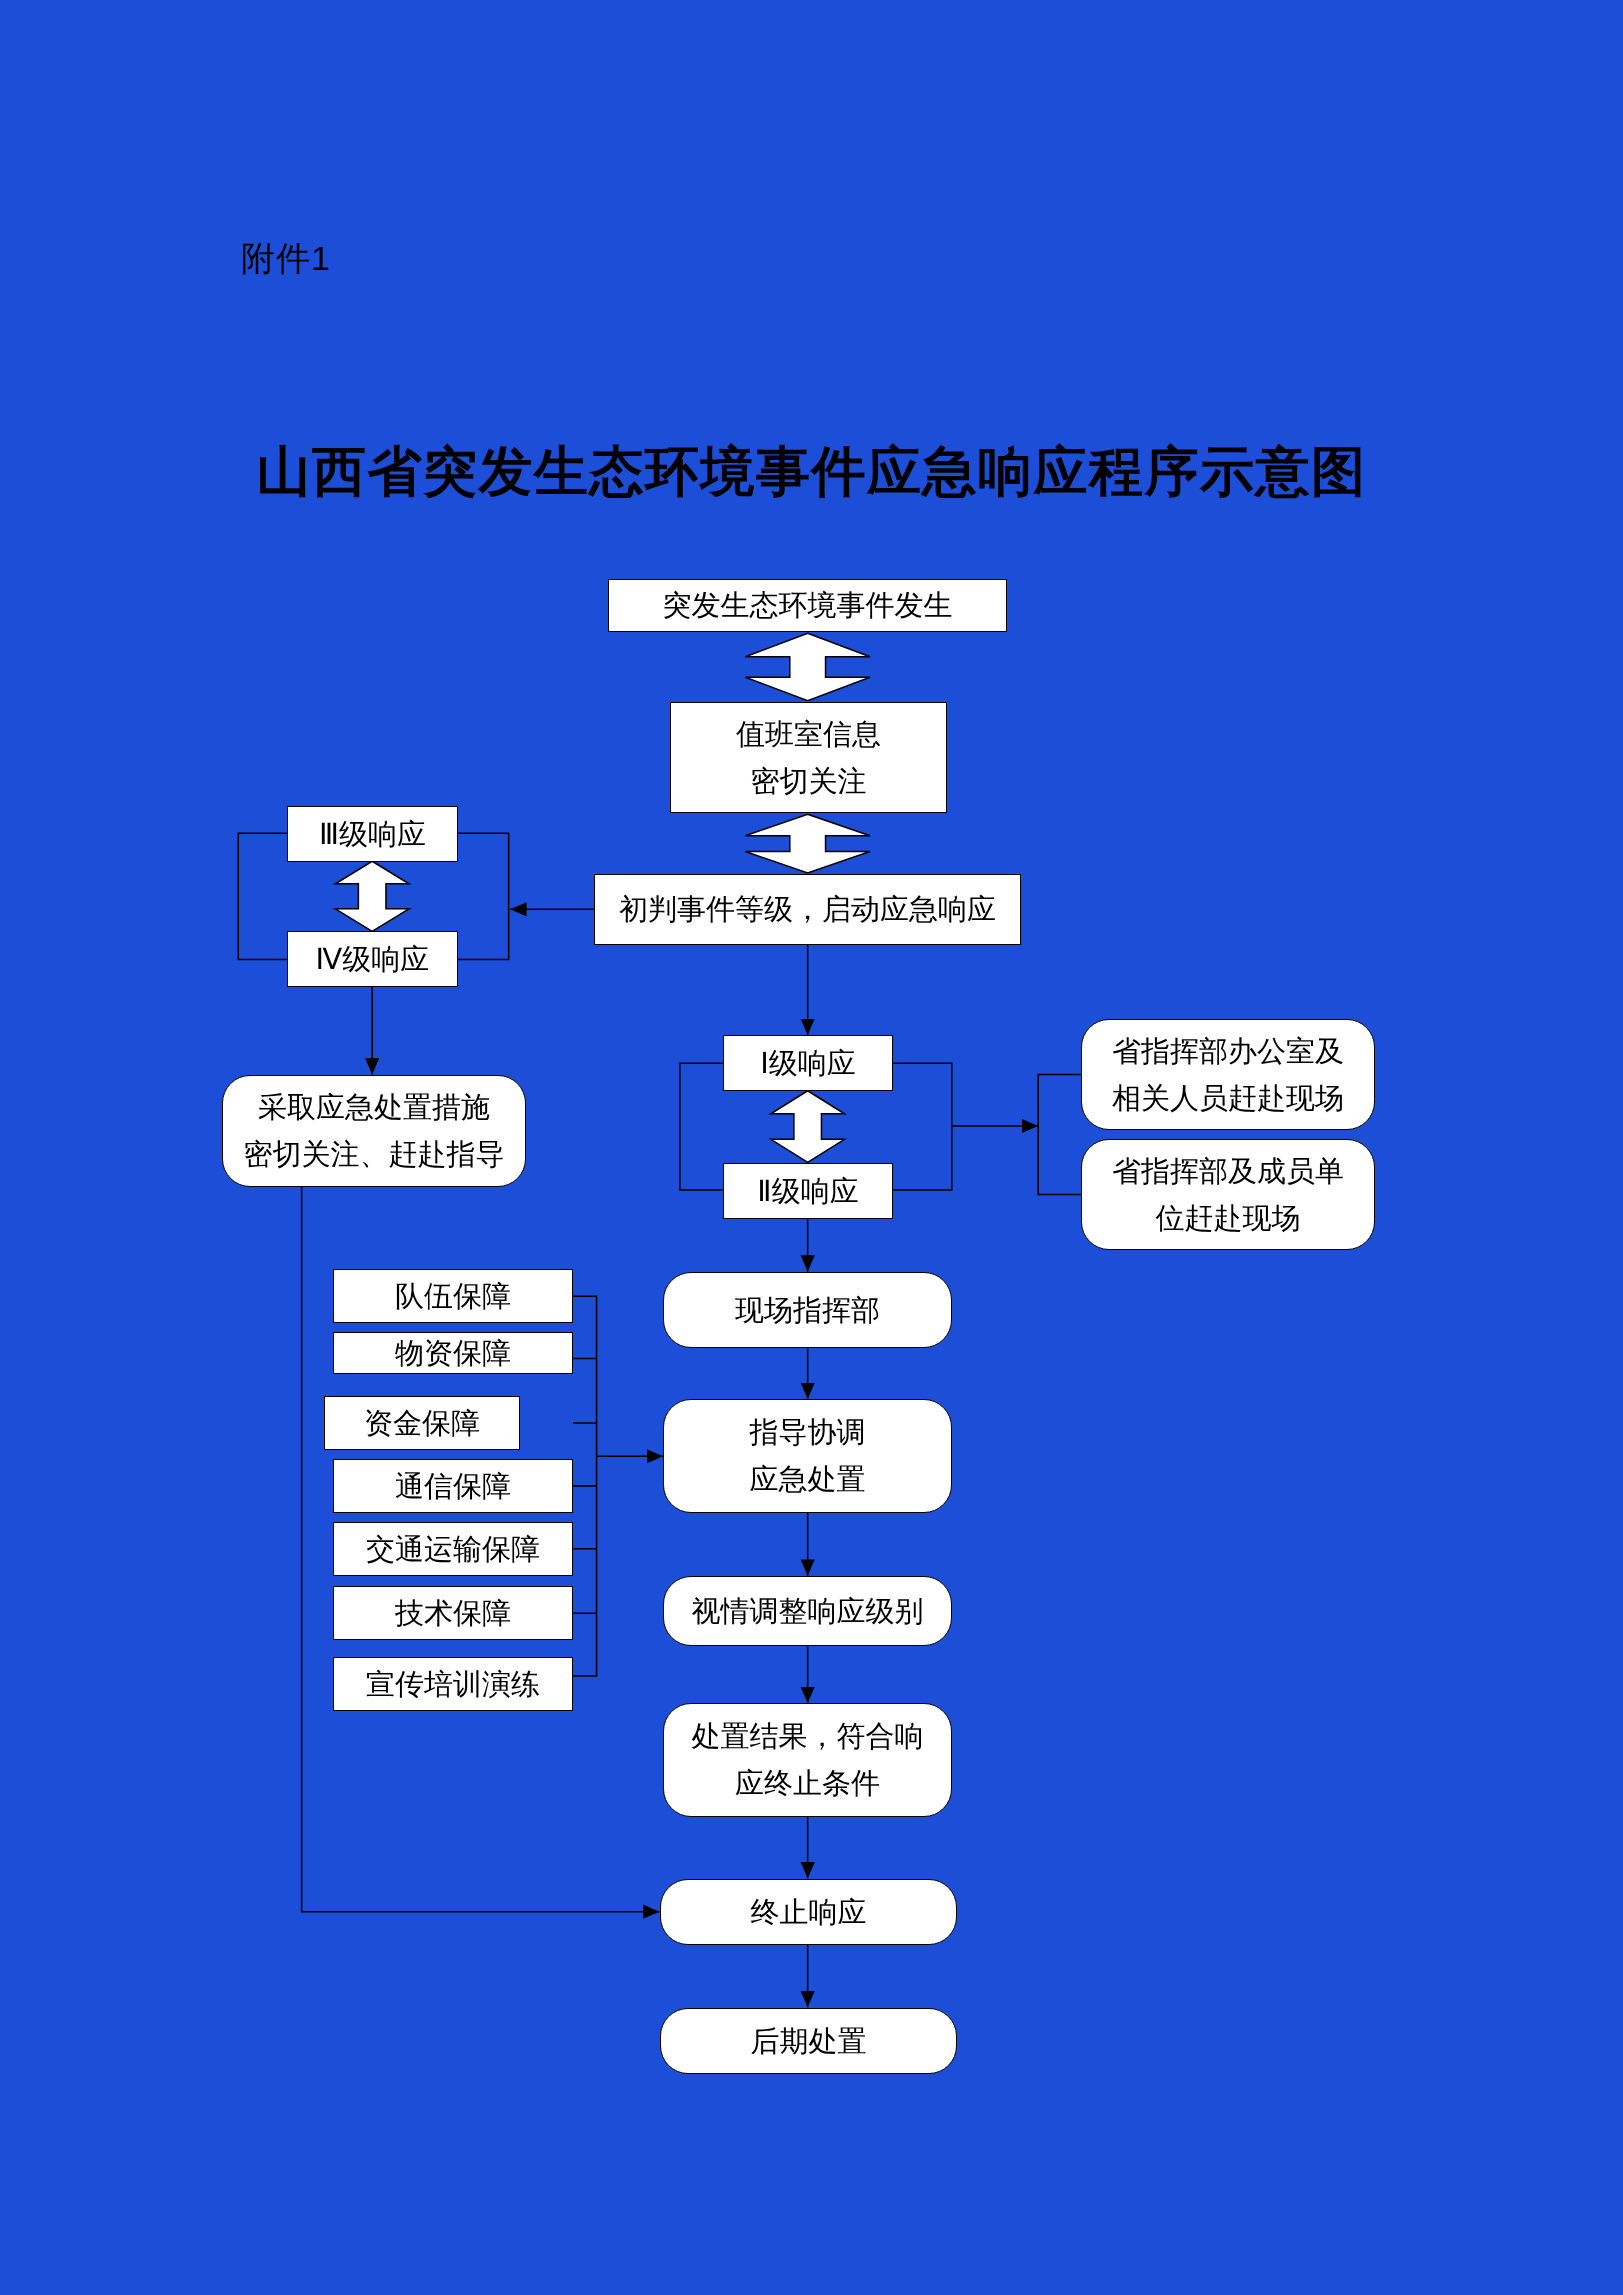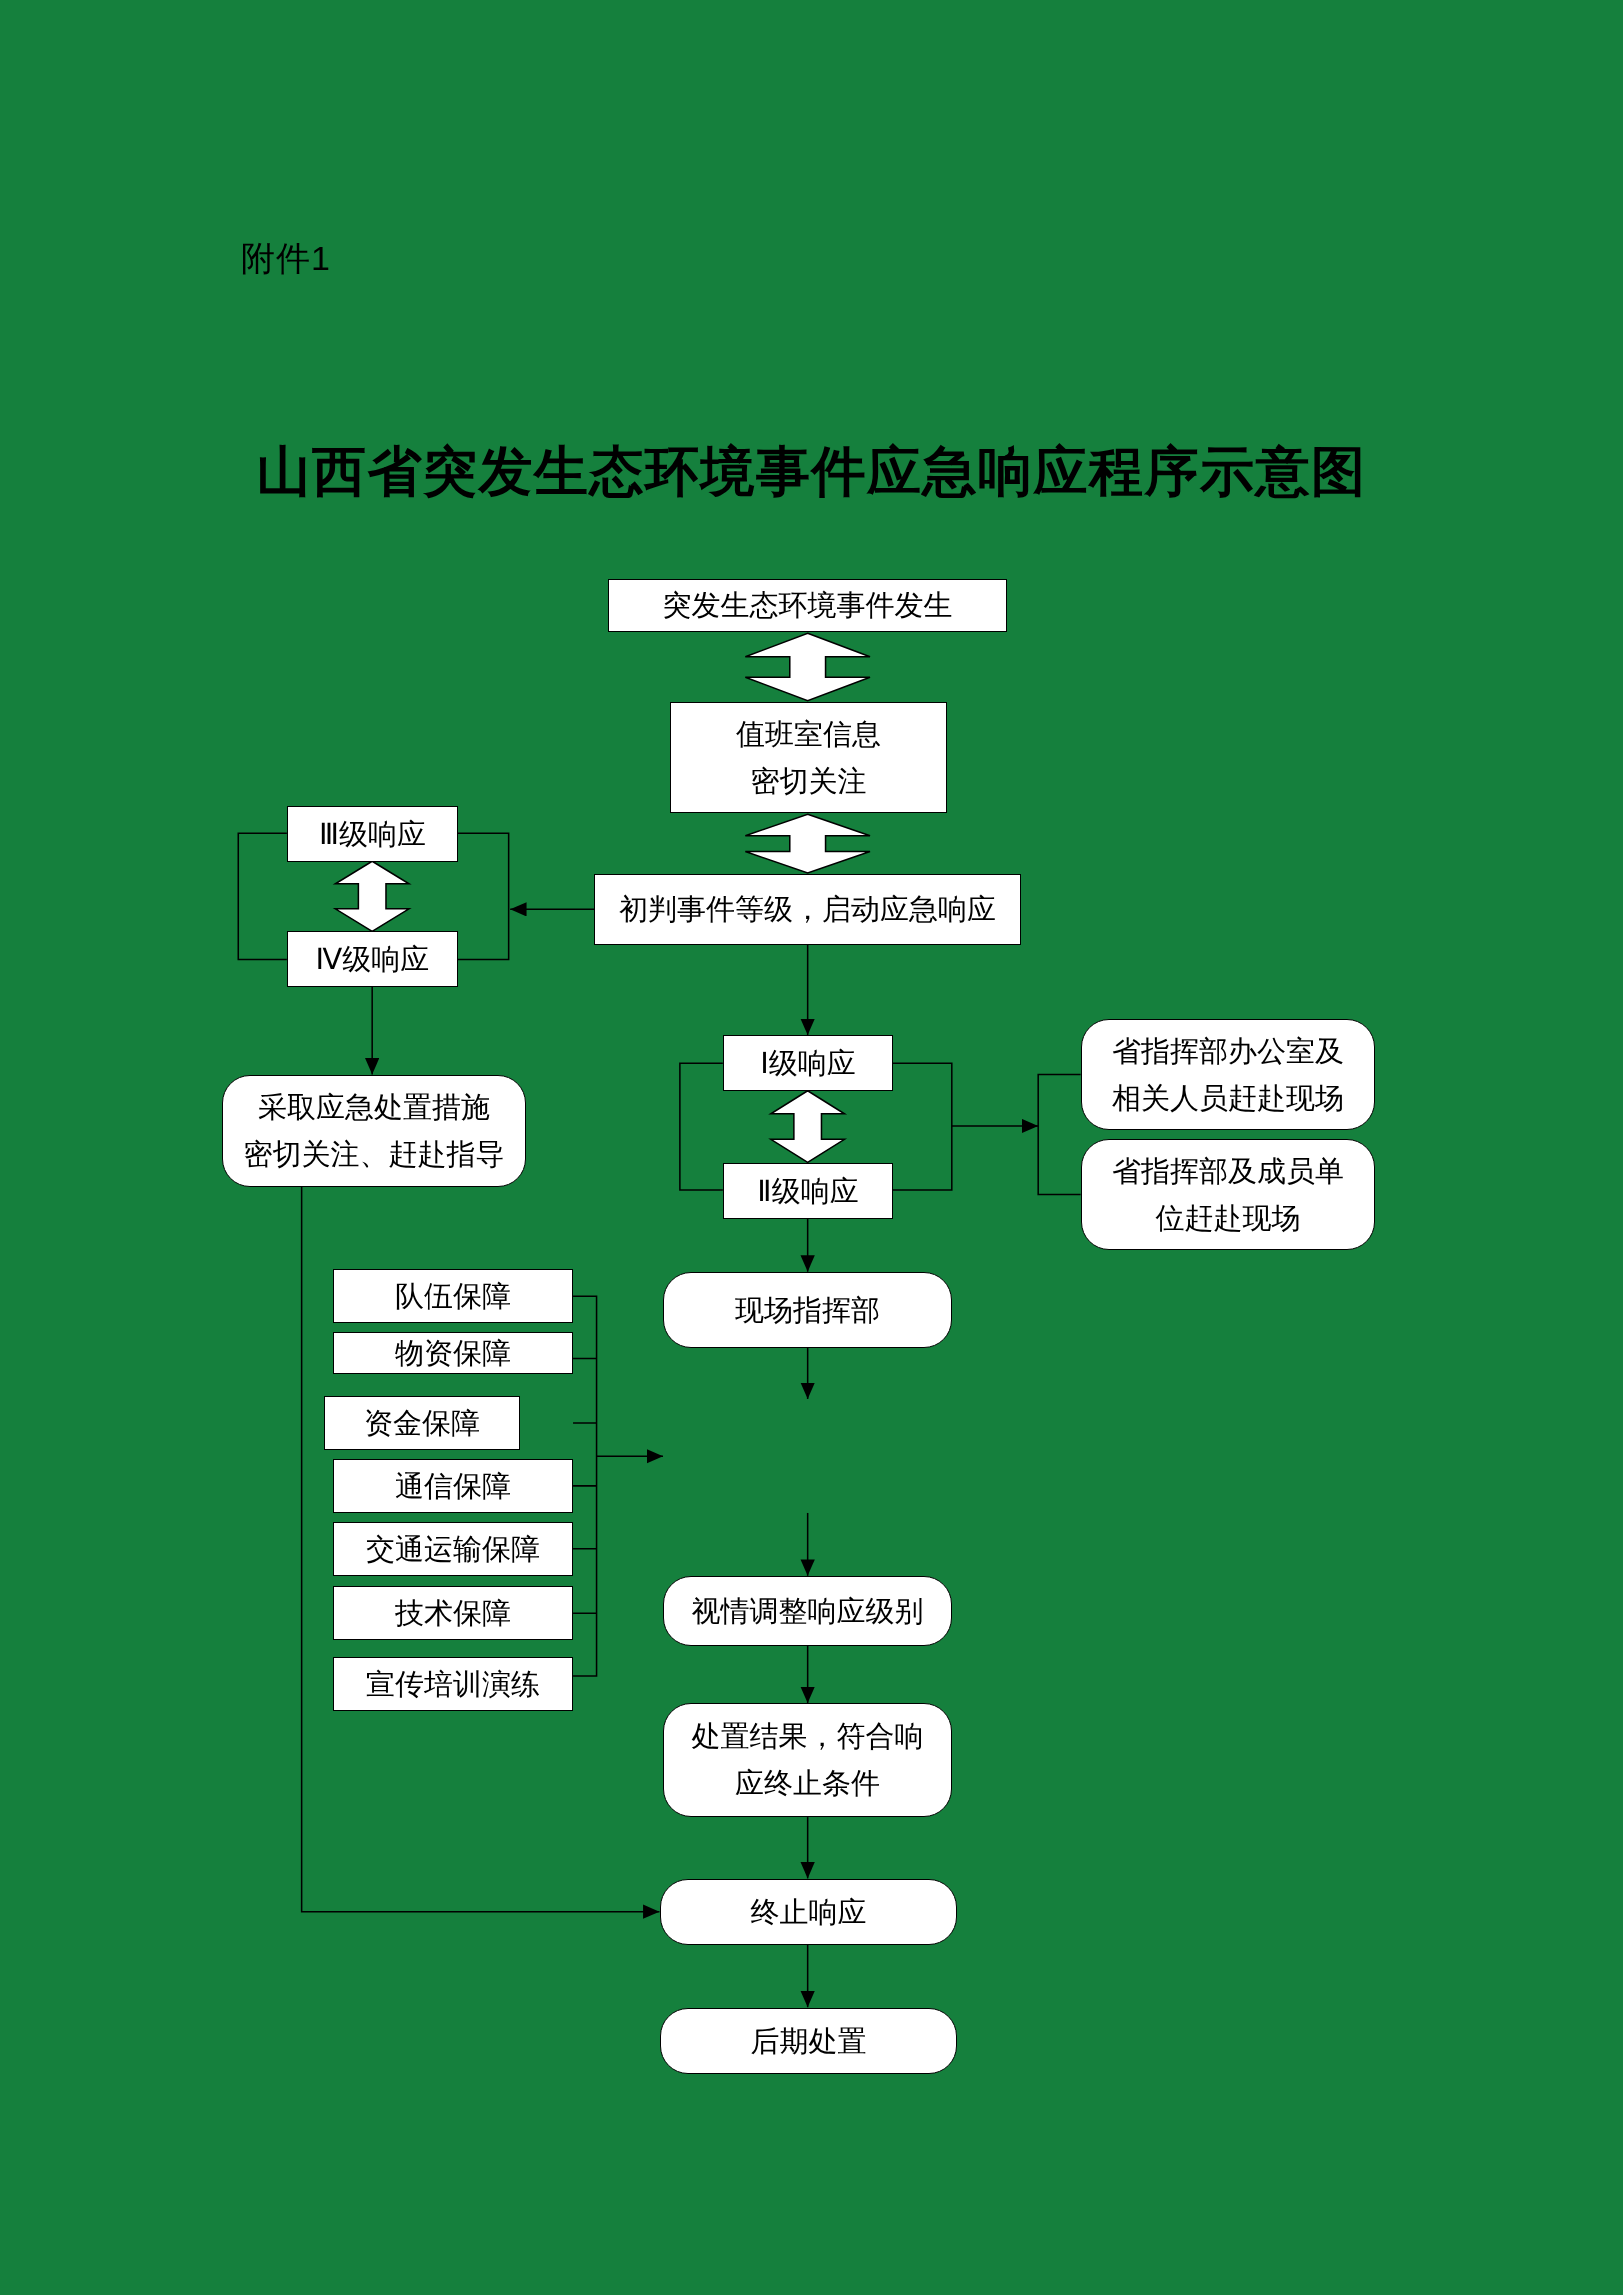--- a/index.html
+++ b/index.html
@@ -1,21 +1,21 @@
 <!DOCTYPE html>
 <html style="font-size:8.2px"><head>
 <meta charset="utf-8">
 <style>
   * { margin: 0; padding: 0; box-sizing: border-box; }
   html, body { background: #ffffff; }
   .page {
     position: relative;
     width: 1623px;
     height: 2295px;
-    background: #15803d;
+    background: #1d4ed8;
     color: #000000;
     font-family: "Liberation Sans", sans-serif;
     overflow: hidden;
   }
   .attachment-label {
     position: absolute;
     left: 241px;
     top: 236px;
     font-size: 34px;
     letter-spacing: 1px;
@@ -115,20 +115,22 @@
   <div class="node" style="left:723px; top:1163px; width:170px; height:56px;">Ⅱ级响应</div>
 
   <div class="node rounded" style="left:1081px; top:1019px; width:294px; height:111px;">省指挥部办公室及
 相关人员赶赴现场</div>
 
   <div class="node rounded" style="left:1081px; top:1139px; width:294px; height:111px;">省指挥部及成员单
 位赶赴现场</div>
 
   <div class="node rounded" style="left:663px; top:1272px; width:289px; height:76px;">现场指挥部</div>
 
+  <div class="node rounded" style="left:663px; top:1399px; width:289px; height:114px;">指导协调
+应急处置</div>
 
   <div class="node rounded" style="left:663px; top:1576px; width:289px; height:70px;">视情调整响应级别</div>
 
   <div class="node rounded" style="left:663px; top:1703px; width:289px; height:114px;">处置结果，符合响
 应终止条件</div>
 
   <div class="node rounded" style="left:660px; top:1879px; width:297px; height:66px;">终止响应</div>
 
   <div class="node rounded" style="left:660px; top:2008px; width:297px; height:66px;">后期处置</div>
 

